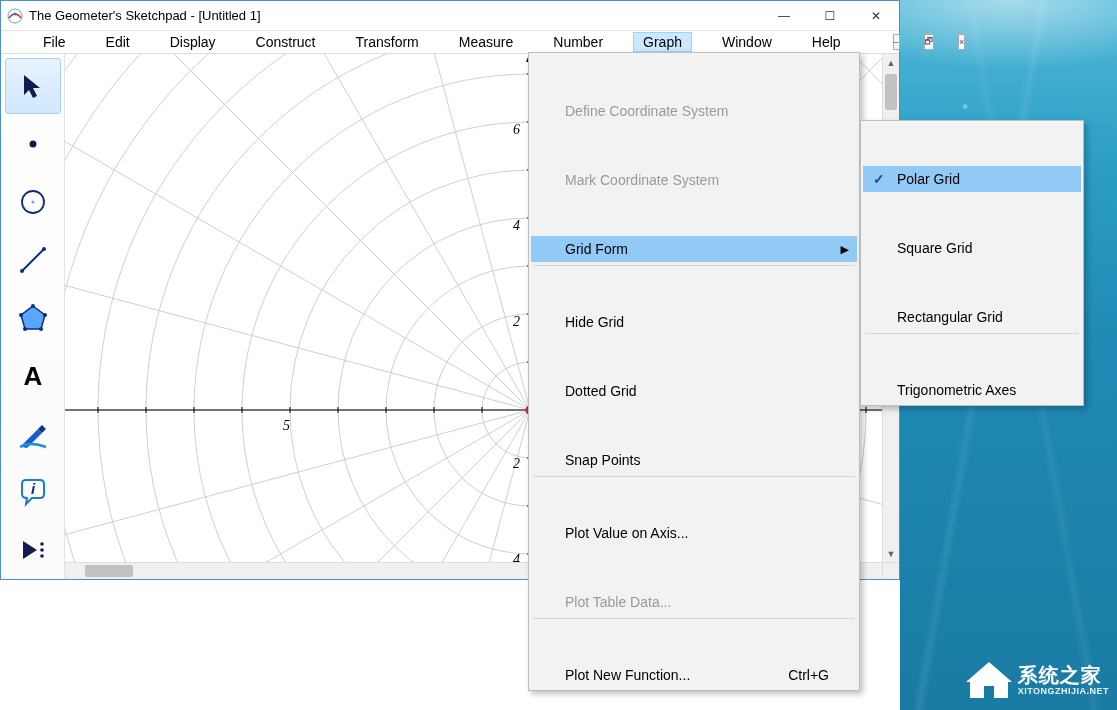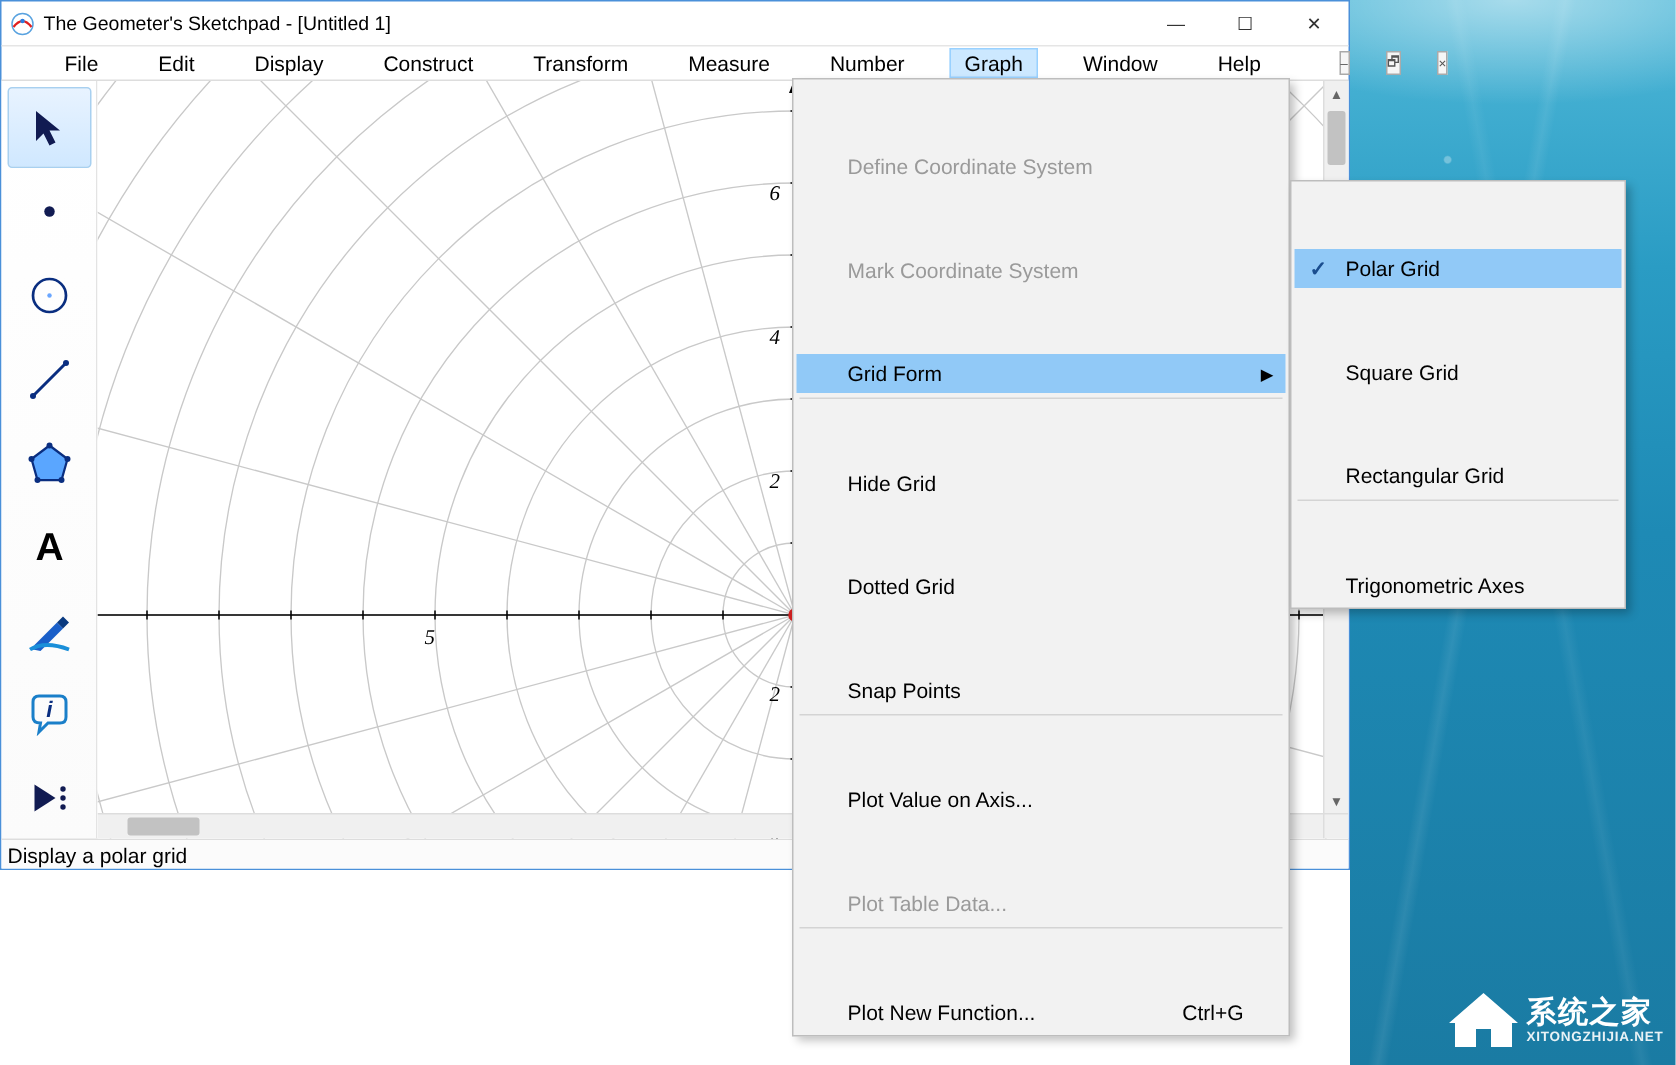--- a/index.html
+++ b/index.html
@@ -318,23 +318,20 @@
         <div class="thumb"></div>
         <div class="arrow" style="bottom:0">▼</div>
       </div>
       <div class="scroll-h">
         <div class="thumb"></div>
       </div>
       <div class="scroll-corner"></div>
     </div>
   </div>
 
-  <div class="statusbar">
-    <span>Display a polar grid</span>
-  </div>
 </div>
 
 <div class="menu graph-menu">
   <div class="mi disabled">
       <span>Define Coordinate System</span>
     </div>
   <div class="mi disabled">
       <span>Mark Coordinate System</span>
     </div>
   <div class="mi hl">

